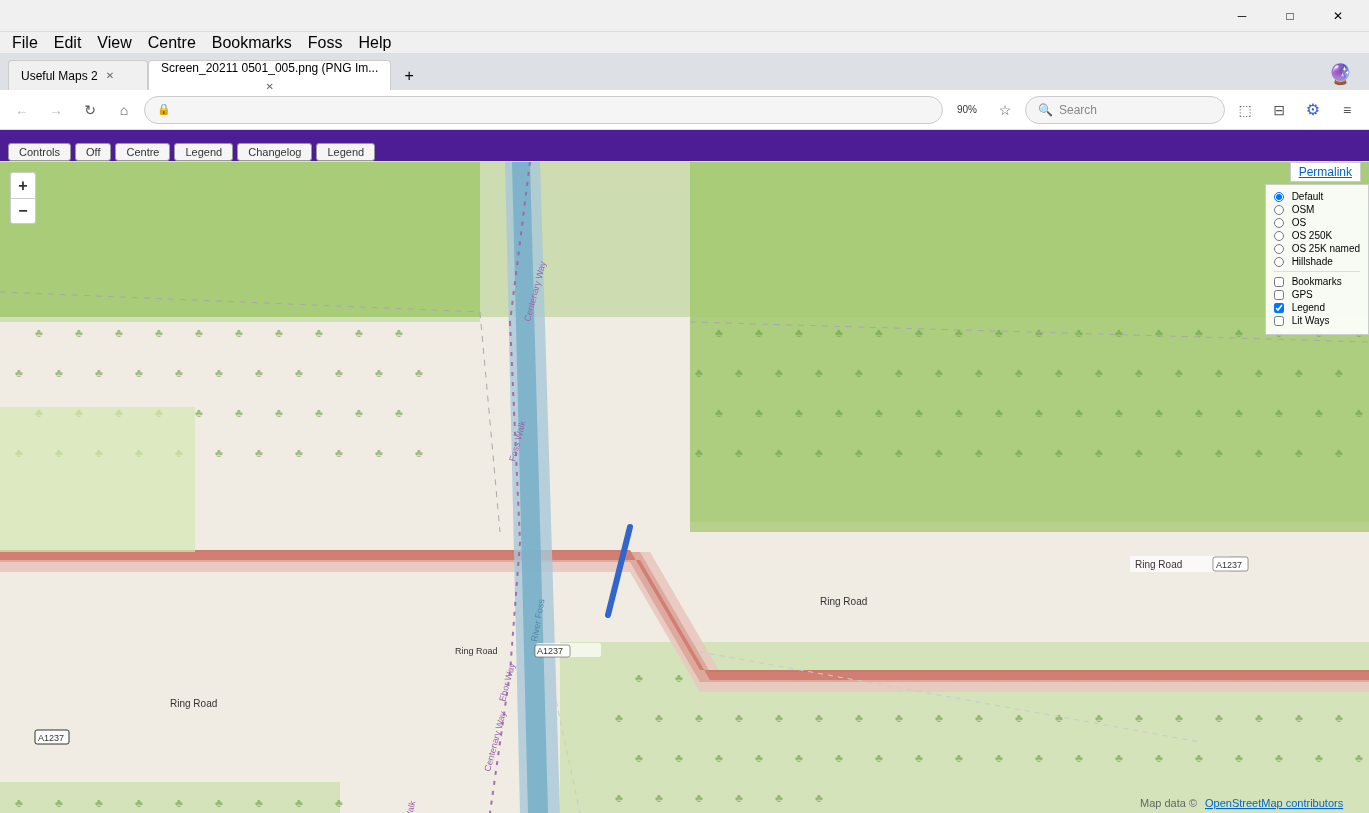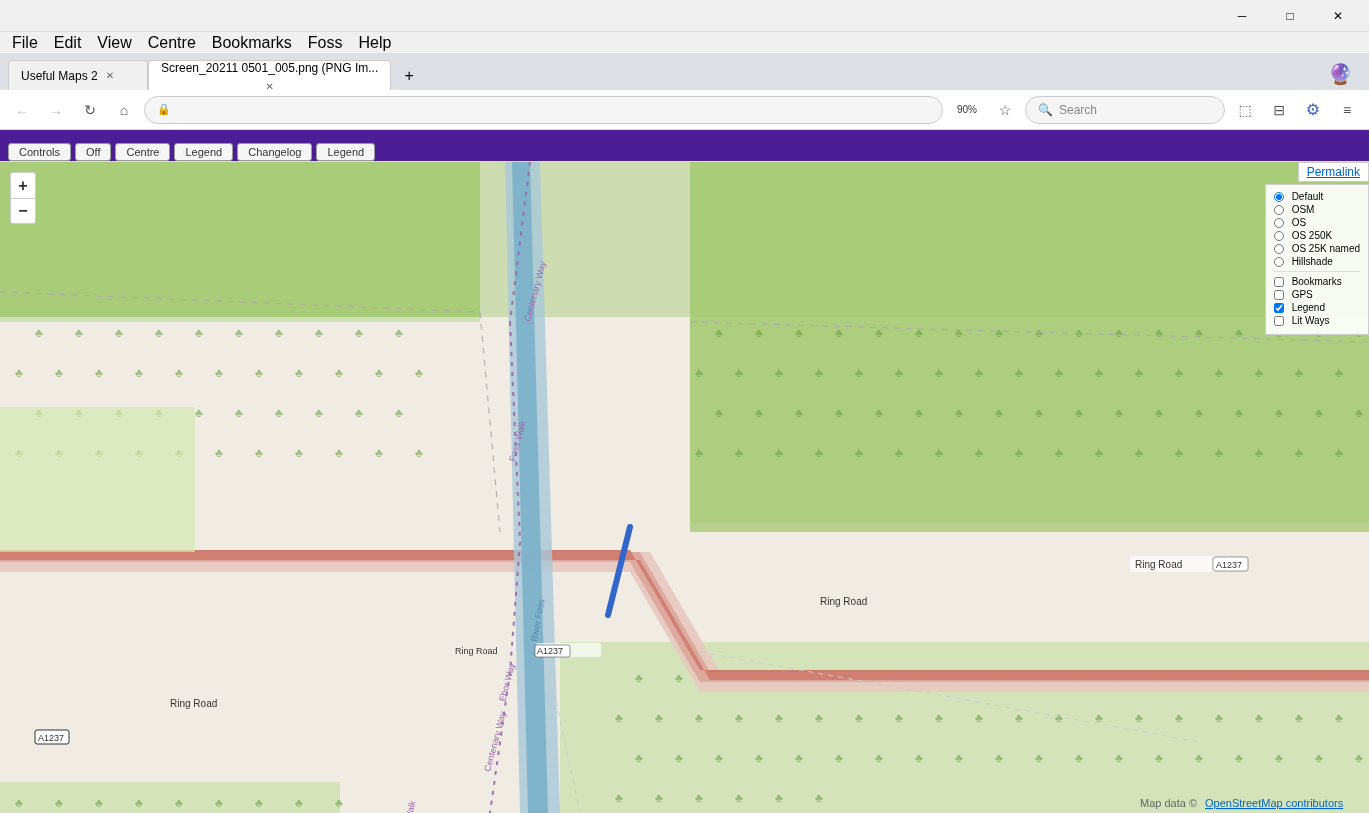--- a/index.html
+++ b/index.html
@@ -215,21 +215,21 @@
       justify-content: center;
       color: #333;
     }
     .zoom-btn:first-child { border-bottom: none; border-radius: 3px 3px 0 0; }
     .zoom-btn:last-child { border-radius: 0 0 3px 3px; }
 
     
     .permalink {
       position: absolute;
       top: 0;
-      right: 0;
+      right: 8px;
       background: white;
       padding: 2px 8px;
       font-size: 12px;
       color: #0066cc;
       cursor: pointer;
       text-decoration: underline;
       z-index: 100;
       border: 1px solid #ccc;
     }
 

